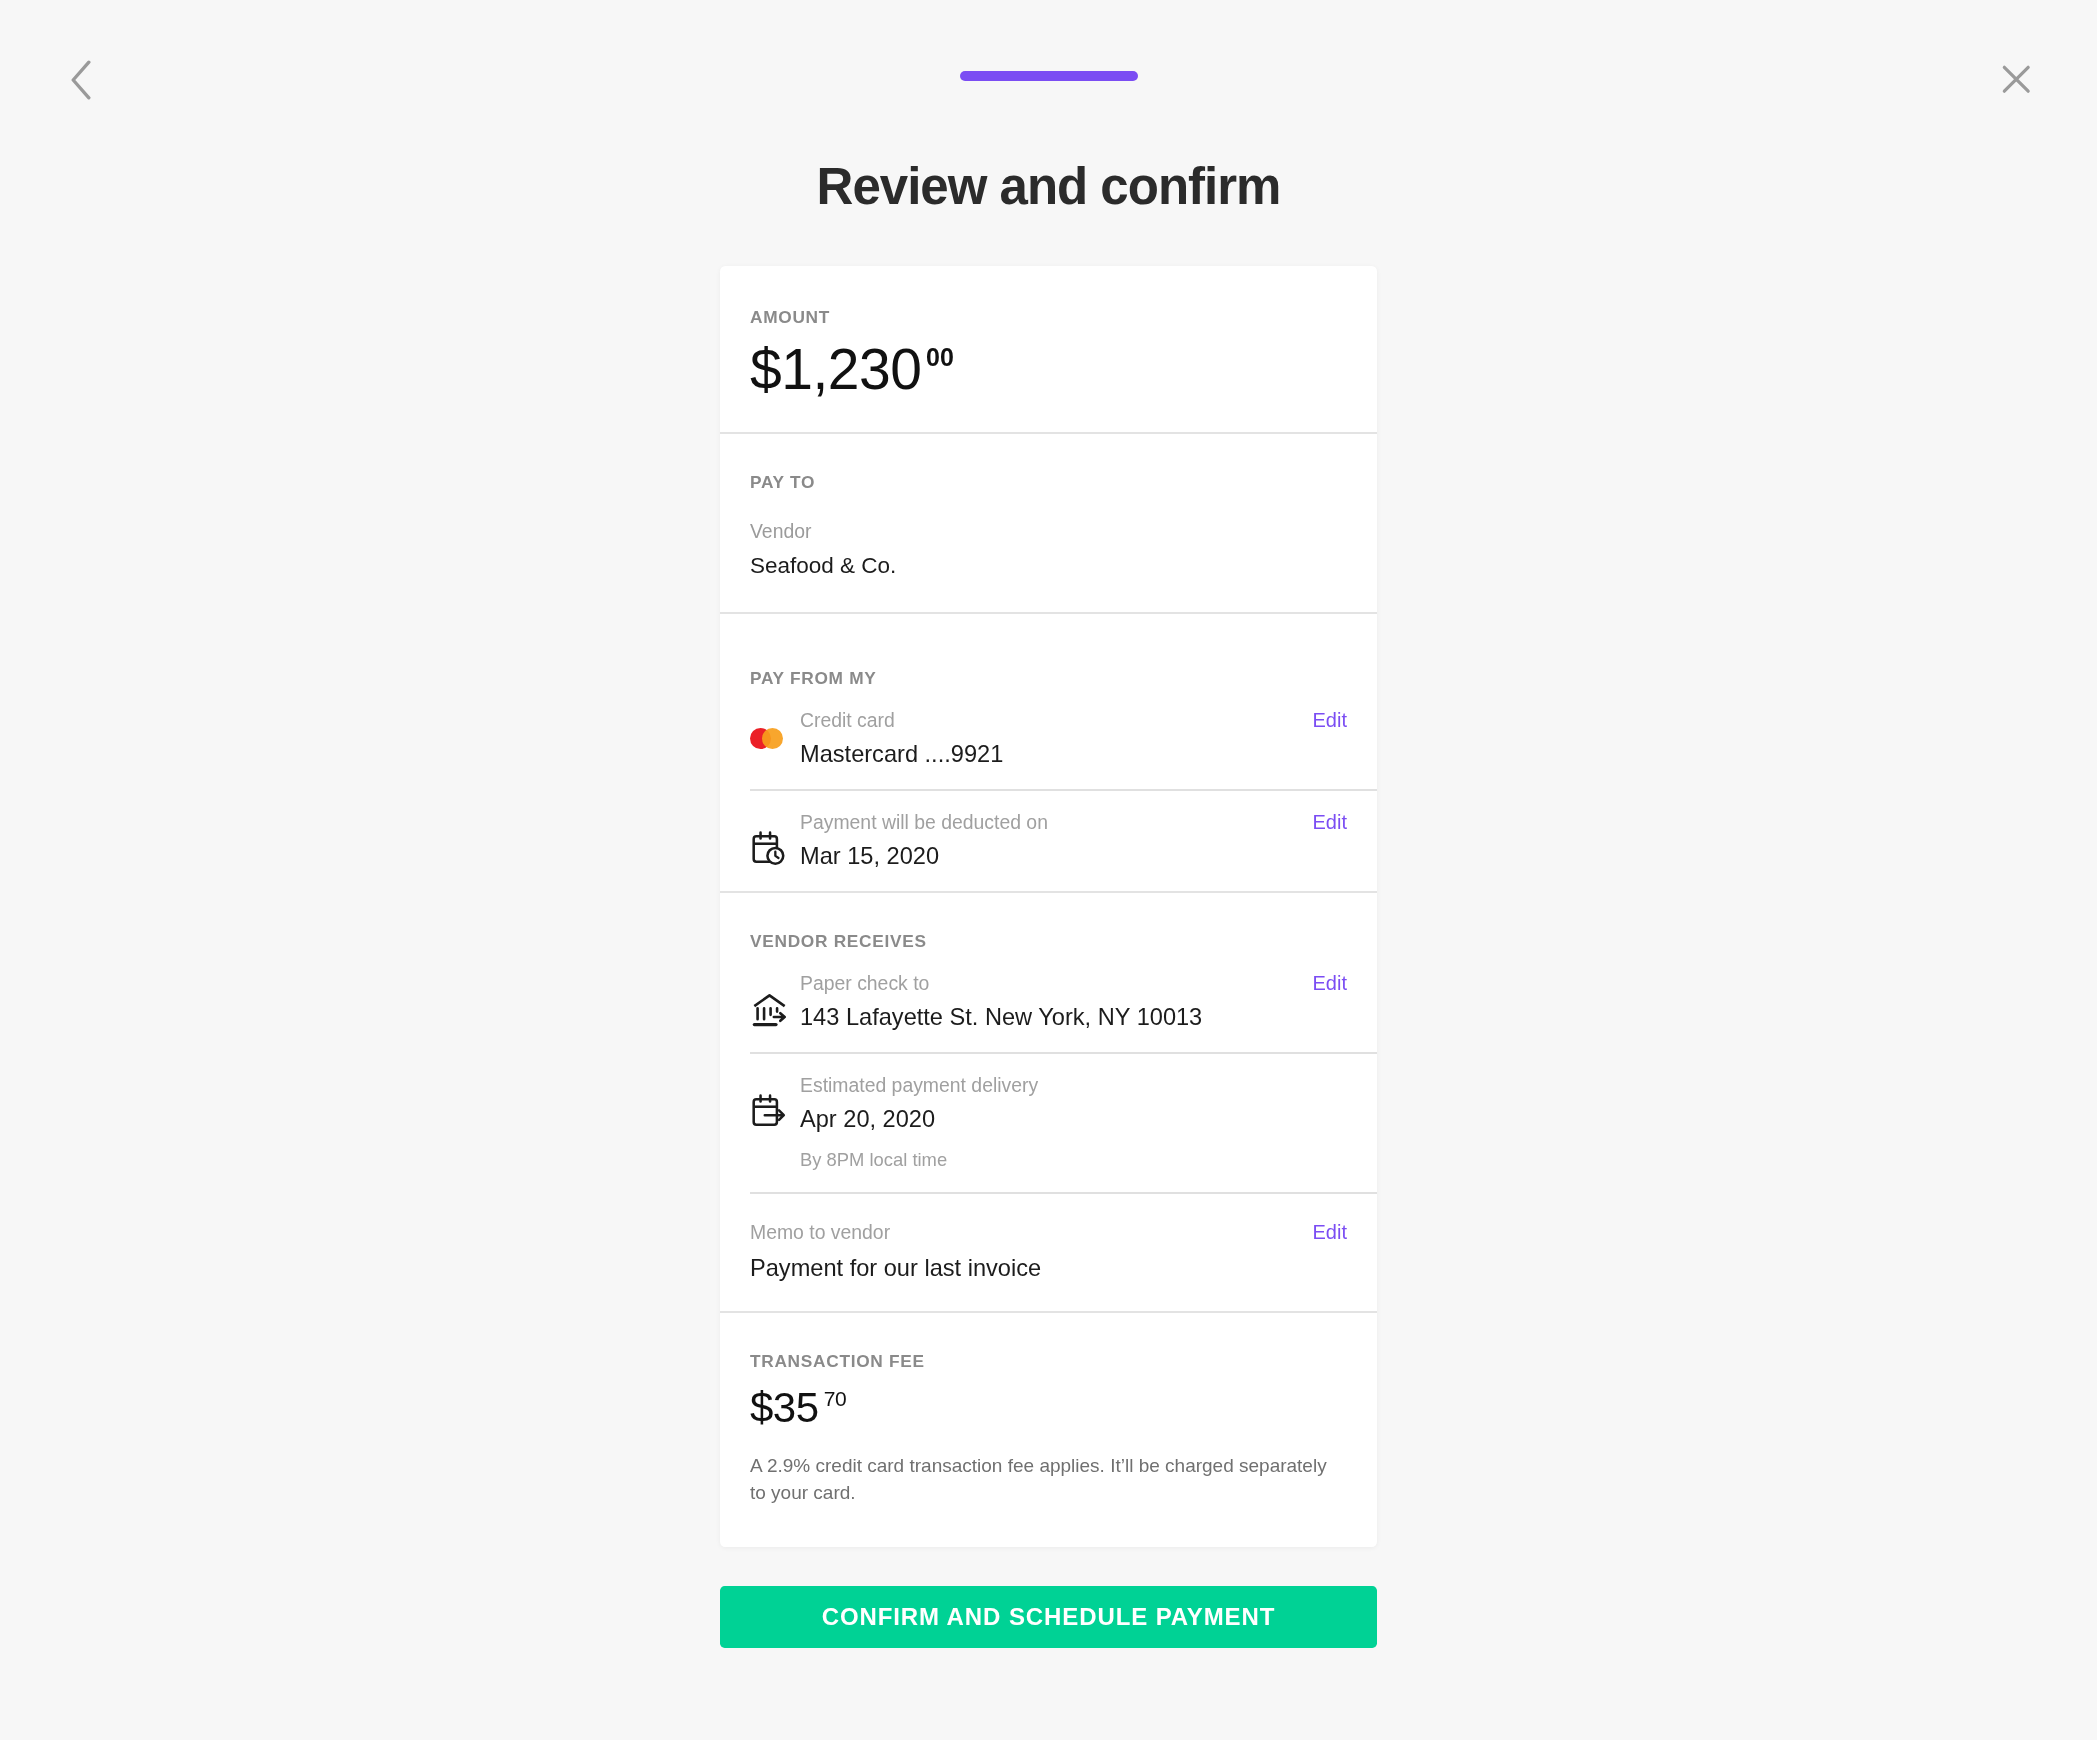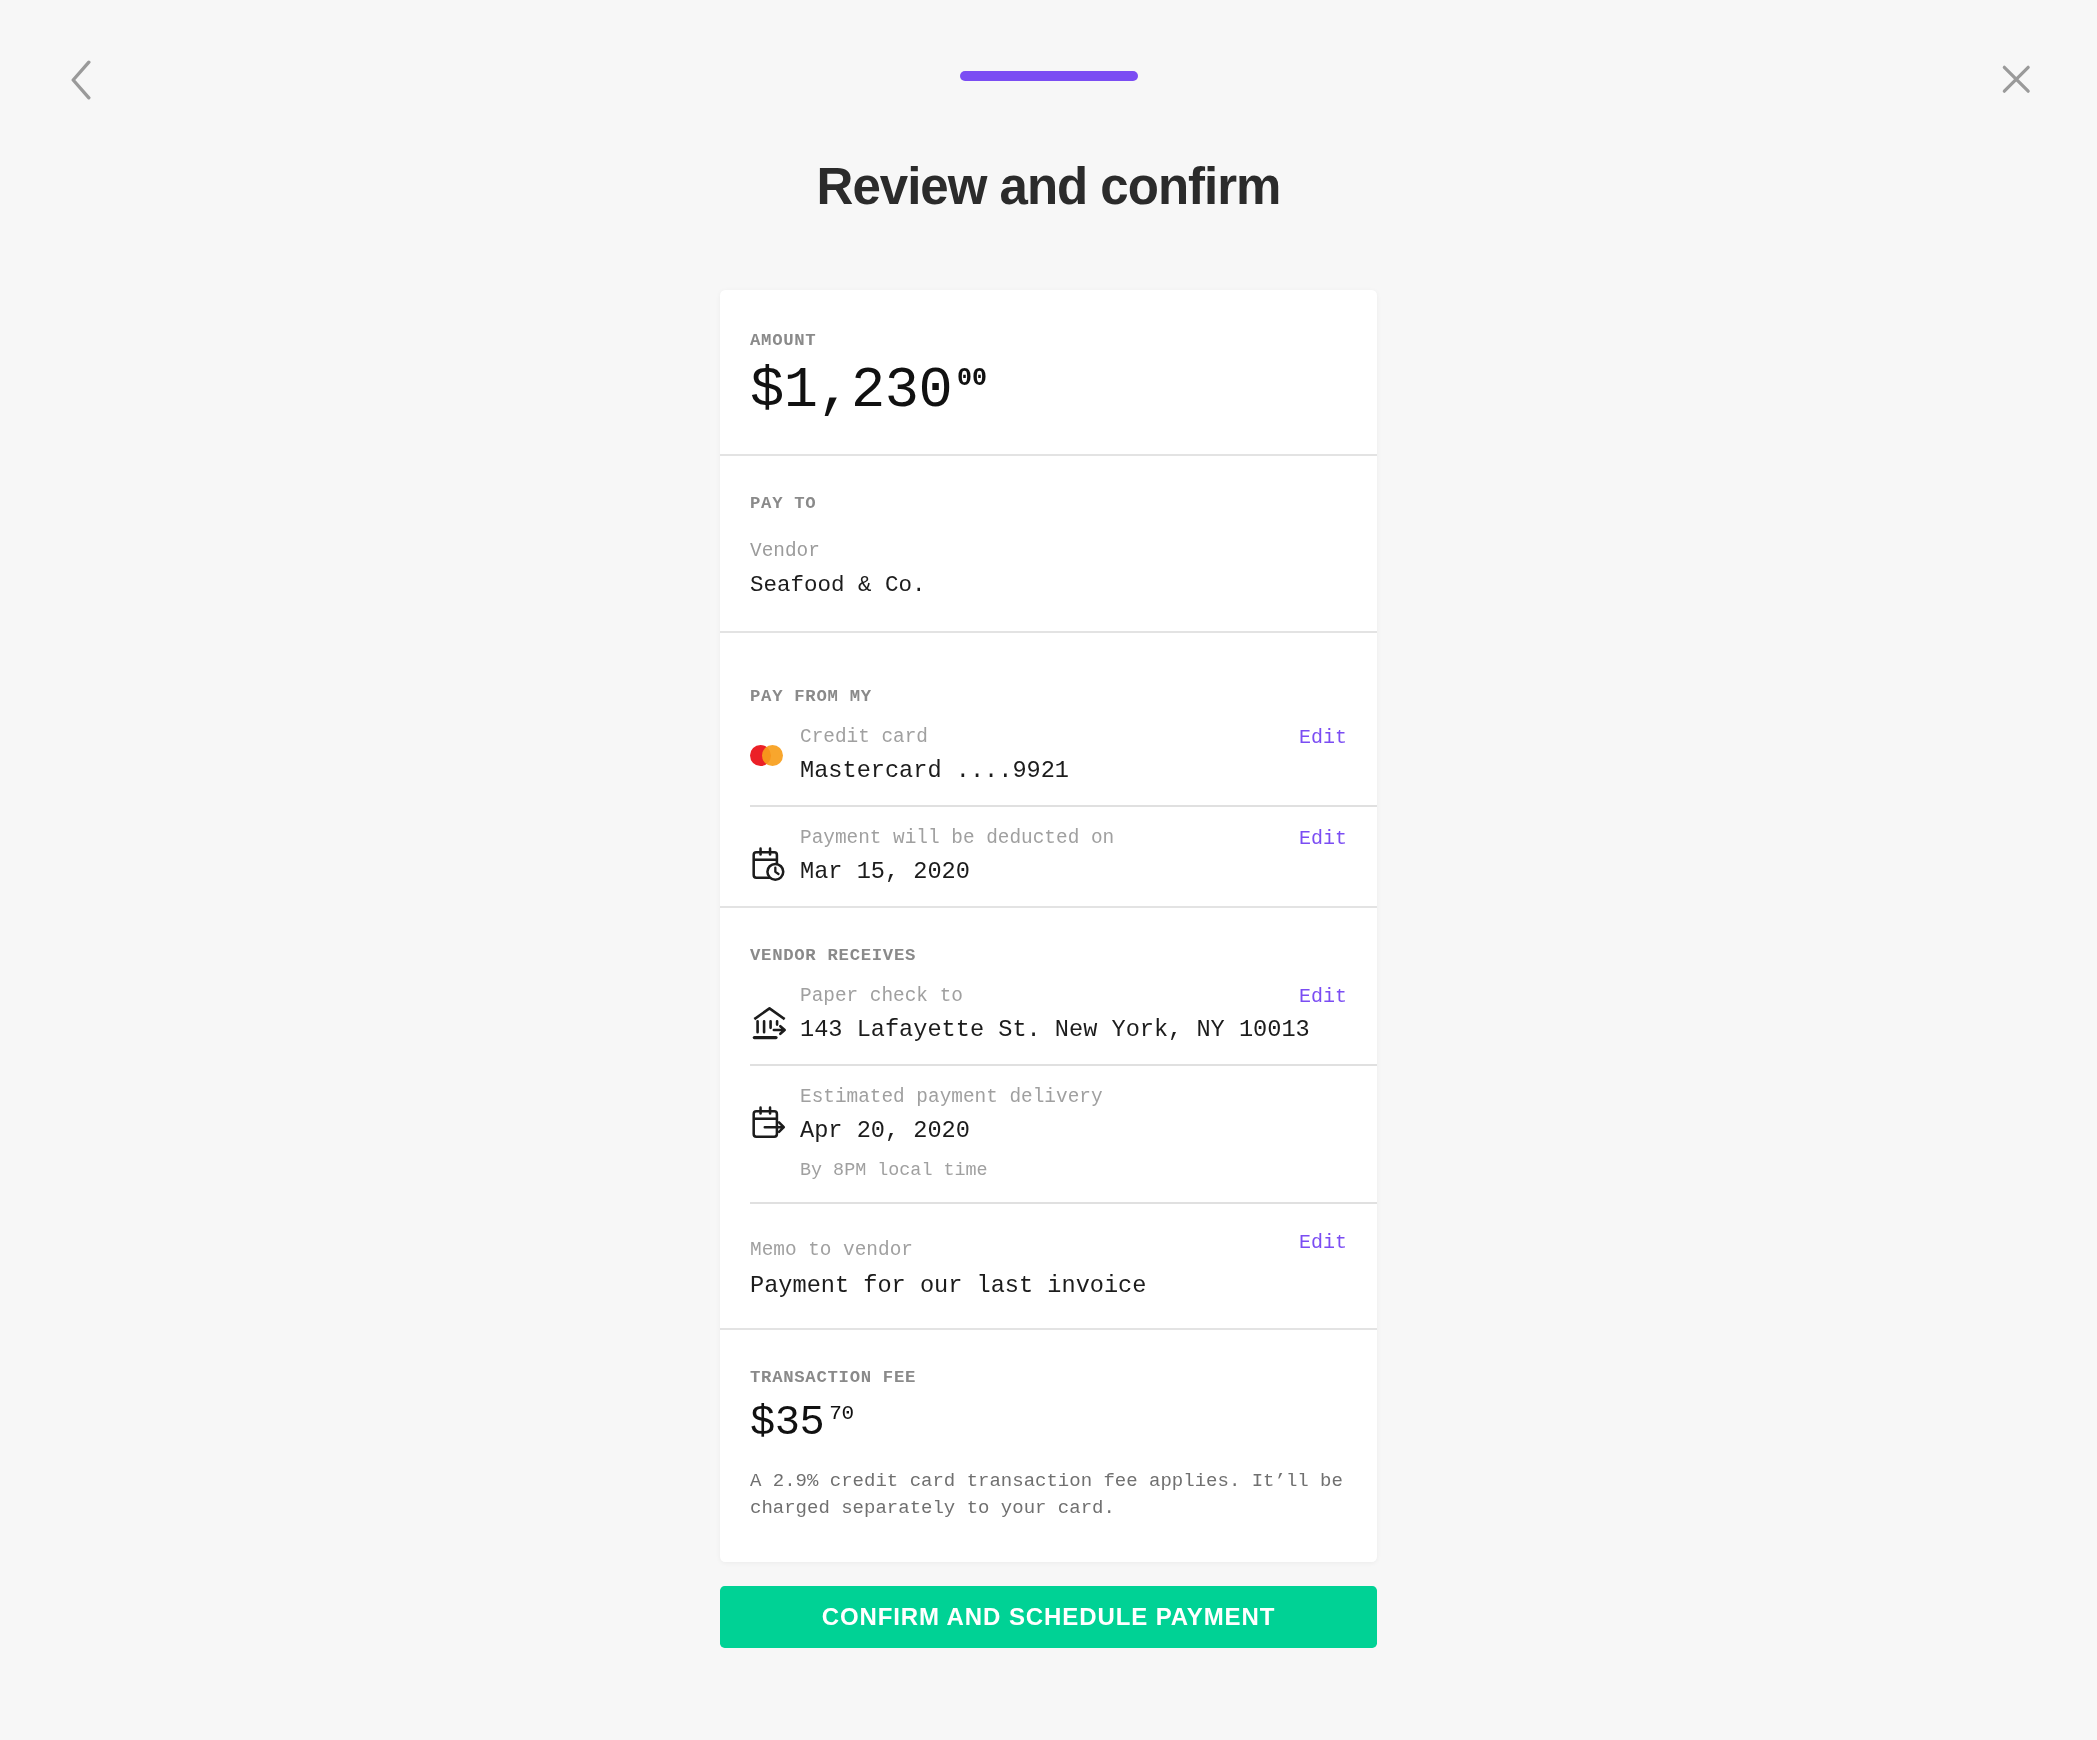--- a/index.html
+++ b/index.html
@@ -68,27 +68,26 @@
     font-size: 51px;
     font-weight: 700;
     letter-spacing: -1px;
     color: #2b2b2b;
   }
 
   
   .card {
     position: absolute;
     left: 720px;
-    top: 290px;
+    top: 266px;
     width: 657px;
     background: #ffffff;
     border-radius: 5.2px;
     box-shadow: 0 1px 5.2px rgba(0,0,0,0.05);
     overflow: hidden;
-    font-family: Liberation Mono, monospace;
   }
   .section { padding: 0 30px; }
   .section-divider {
     height: 2.1px;
     background: #e3e3e3;
     width: 100%;
   }
   .row-divider {
     height: 2.1px;
     background: #e0e0e0;
@@ -180,21 +179,21 @@
     font-size: 20px;
     color: #7b4df3;
     cursor: pointer;
   }
 
   
   .vendor-block { padding-top: 38px; }
 
   
   .memo-block { padding: 27px 30px 29px 30px; position: relative; }
-  .memo-label { font-size: 19.4px; color: #a0a0a0; margin-top: 8px; }
+  .memo-label { font-size: 19.4px; color: #a0a0a0; }
   .memo-value { margin-top: 10.5px; font-size: 23.6px; color: #1c1c1c; }
   .memo-edit {
     position: absolute;
     right: 30px;
     top: 27px;
     font-size: 20px;
     color: #7b4df3;
     cursor: pointer;
   }
 

